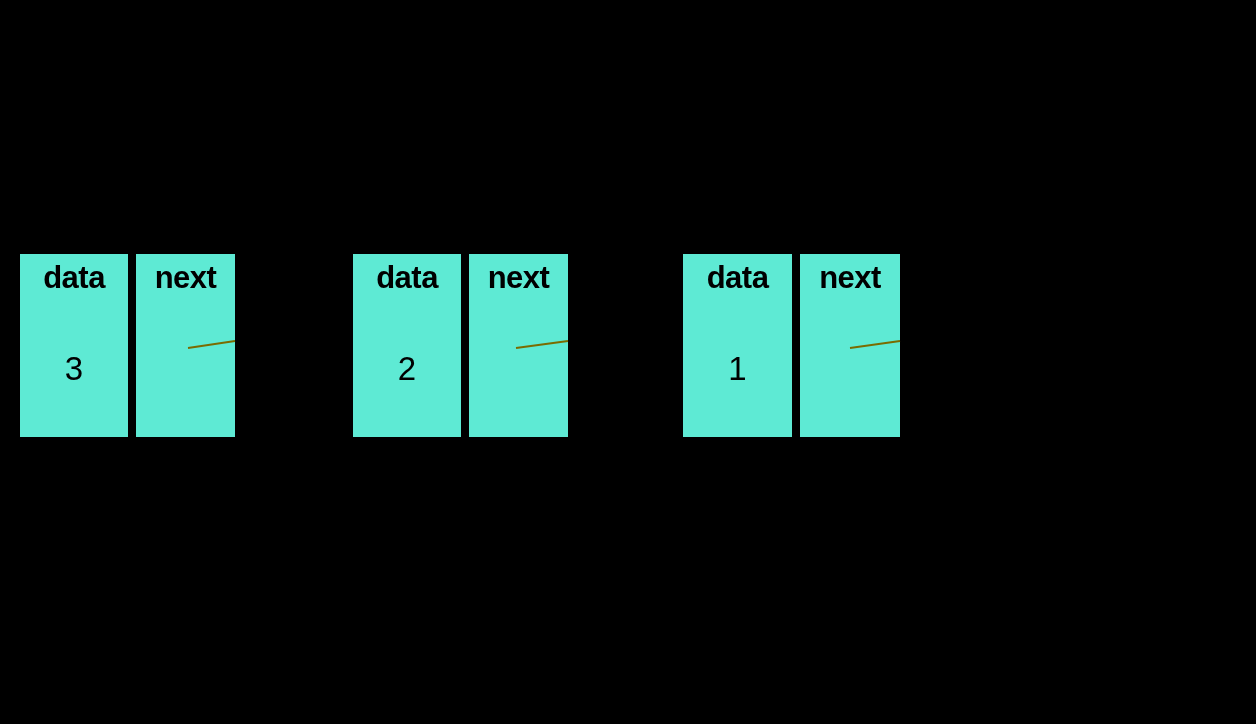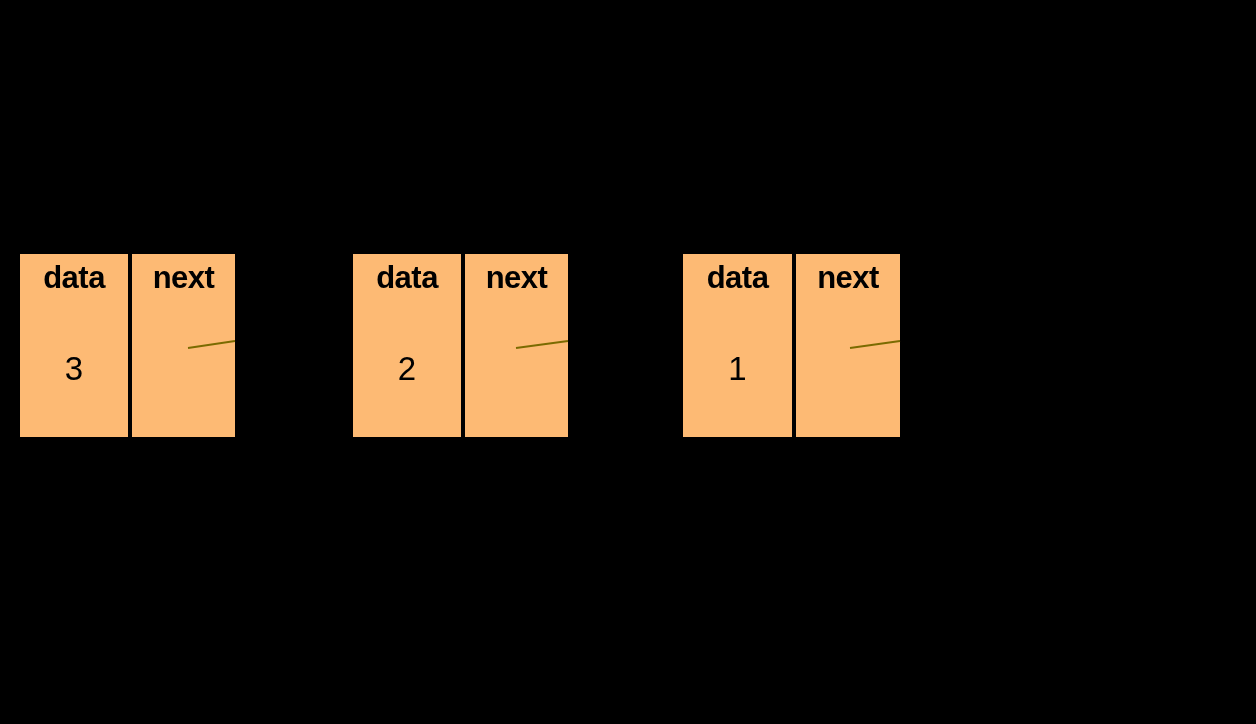--- a/index.html
+++ b/index.html
@@ -25,30 +25,30 @@
   .node {
     position: absolute;
     display: flex;
     background: #ffff00;
     box-sizing: border-box;
   }
 
   .cell {
     position: relative;
     box-sizing: border-box;
-    background: #fdba74;
+    background: #5eead4;
     display: block;
   }
 
   .cell-data {
     
   }
 
   .cell-next {
-    border-left: 4px solid #a3a3a3;
+    border-left: 8px solid #a3a3a3;
   }
 
   .cell-label {
     position: absolute;
     top: 6px;
     left: 0;
     width: 100%;
     text-align: center;
     font-weight: bold;
     font-size: 31px;

